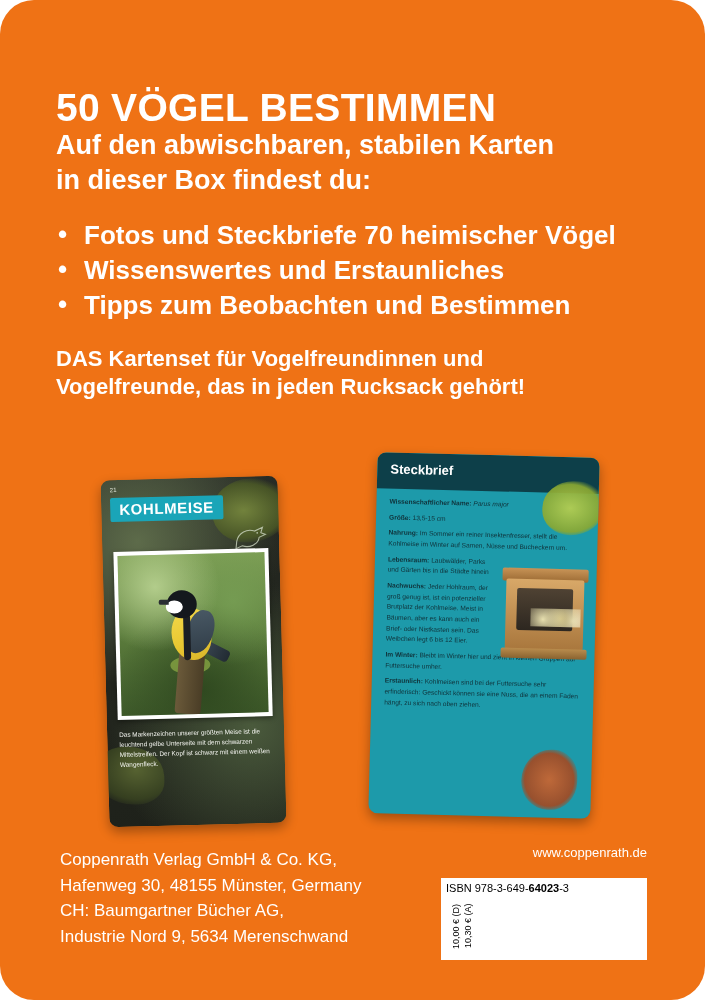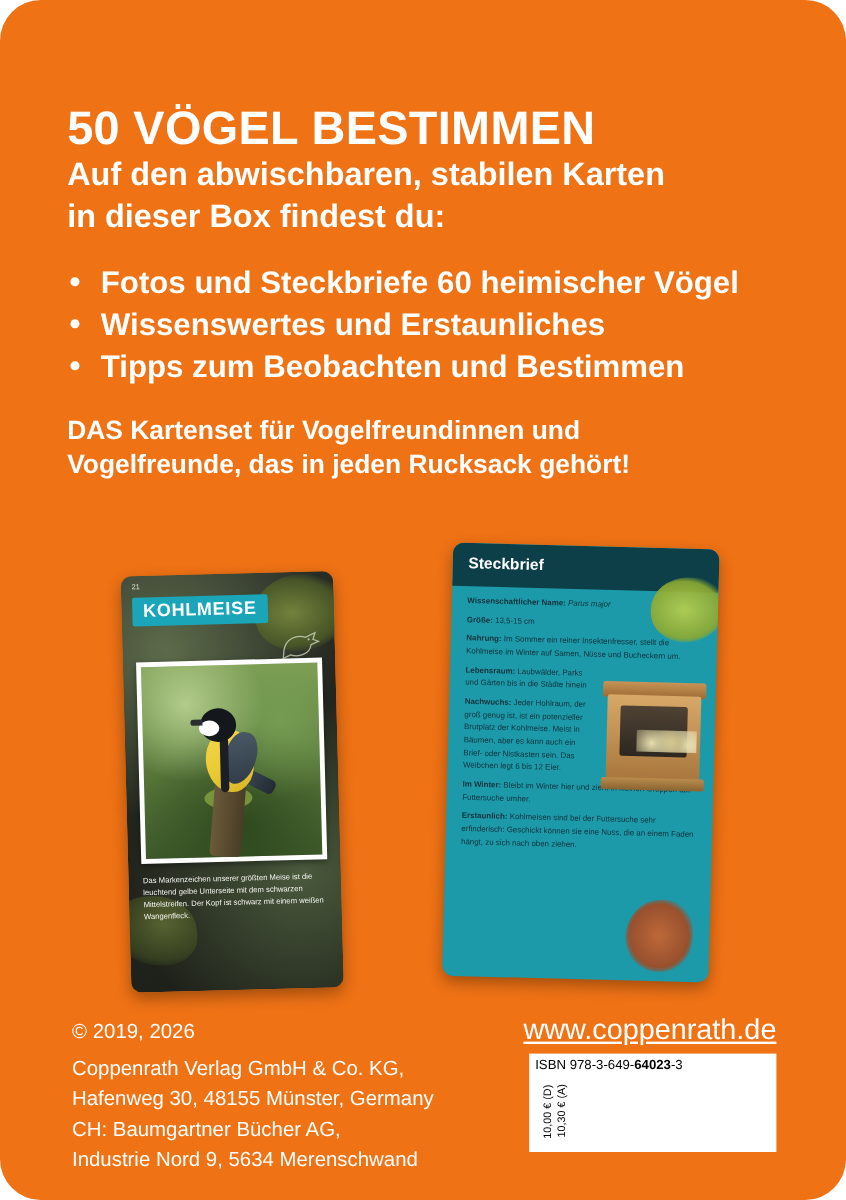--- a/index.html
+++ b/index.html
@@ -385,22 +385,21 @@
     color: #ffffff;
     font-size: 17px;
     line-height: 1.5;
   }
   .copyright .c-line1 { margin-bottom: 5px; }
   .website {
     position: absolute;
     right: 58px;
     top: 845px;
     color: #ffffff;
-    font-size: 24px;
-    text-decoration: underline;
+    font-size: 13px;
   }
   .isbn-box {
     position: absolute;
     right: 58px;
     top: 878px;
     width: 206px;
     background: #ffffff;
     padding: 4px 5px 5px 5px;
     box-sizing: border-box;
   }
@@ -453,21 +452,21 @@
 <div class="page">
 
   <h1 class="headline">50 VÖGEL BESTIMMEN</h1>
 
   <div class="intro">
     <div>Auf den abwischbaren, stabilen Karten</div>
     <div>in dieser Box findest du:</div>
   </div>
 
   <ul class="bullets">
-    <li>Fotos und Steckbriefe 60 heimischer Vögel</li>
+    <li>Fotos und Steckbriefe 70 heimischer Vögel</li>
     <li>Wissenswertes und Erstaunliches</li>
     <li>Tipps zum Beobachten und Bestimmen</li>
   </ul>
 
   <div class="closing">
     <div>DAS Kartenset für Vogelfreundinnen und</div>
     <div>Vogelfreunde, das in jeden Rucksack gehört!</div>
   </div>
 
   <div class="card-front">
@@ -522,21 +521,20 @@
       <div class="frame">
         <div class="opening">
             <div class="chicks"></div>
           </div>
       </div>
       <div class="base"></div>
     </div>
   </div>
 
   <div class="copyright">
-    <div class="c-line1">© 2019, 2026</div>
     <div>Coppenrath Verlag GmbH &amp; Co. KG,</div>
     <div>Hafenweg 30, 48155 Münster, Germany</div>
     <div>CH: Baumgartner Bücher AG,</div>
     <div>Industrie Nord 9, 5634 Merenschwand</div>
   </div>
 
   <div class="website">www.coppenrath.de</div>
 
   <div class="isbn-box">
     <div class="isbn-text"><span>ISBN 978-3-649-</span><b>64023</b><span>-3</span></div>

